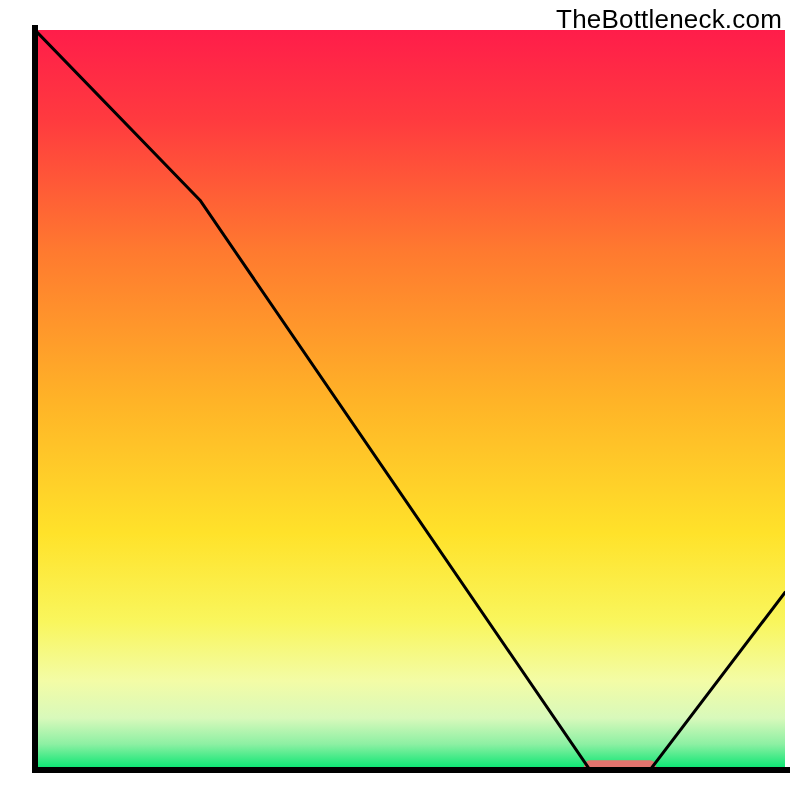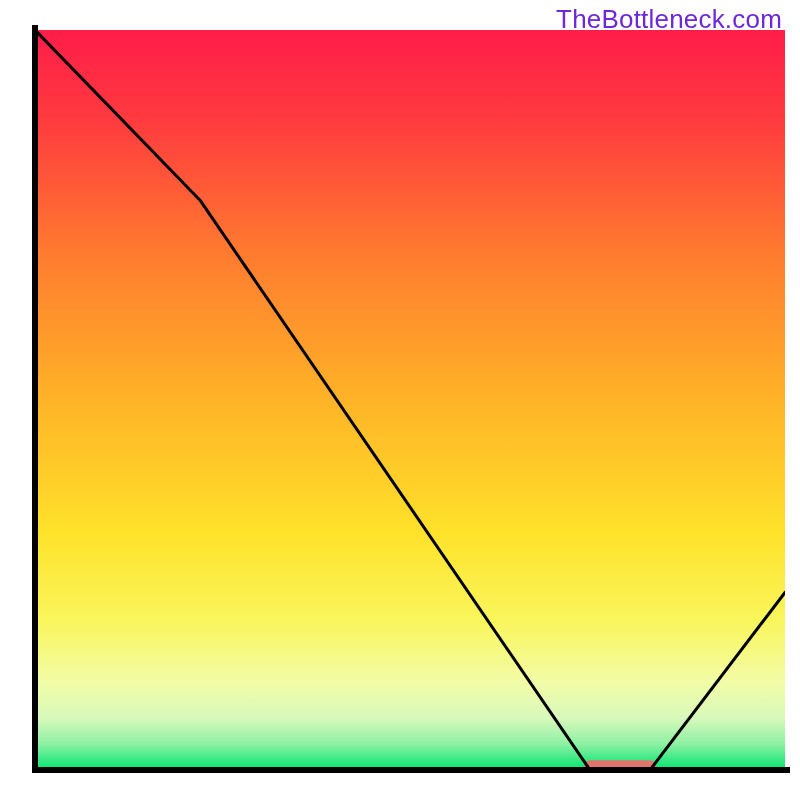--- a/index.html
+++ b/index.html
@@ -14,21 +14,21 @@
     position: relative;
     width: 800px;
     height: 800px;
   }
   .watermark {
     position: absolute;
     top: 4px;
     right: 18px;
     font-size: 26px;
     font-weight: 500;
-    color: #6d28d9;
+    color: #000000;
     letter-spacing: 0.2px;
     z-index: 10;
     margin-left: 47px;
   }
   svg {
     display: block;
   }
 </style>
 </head>
 <body>

